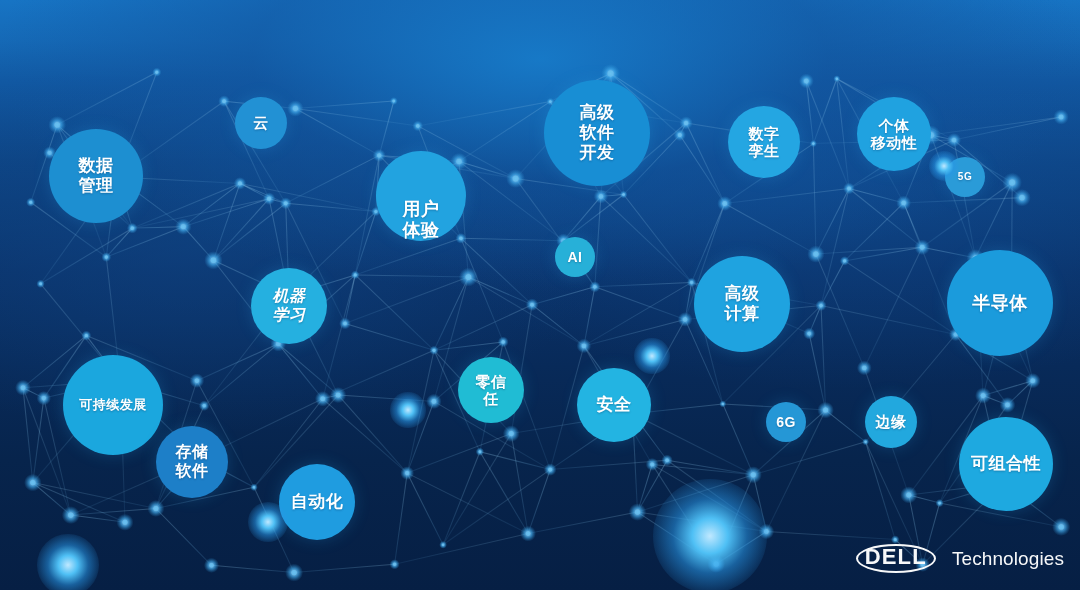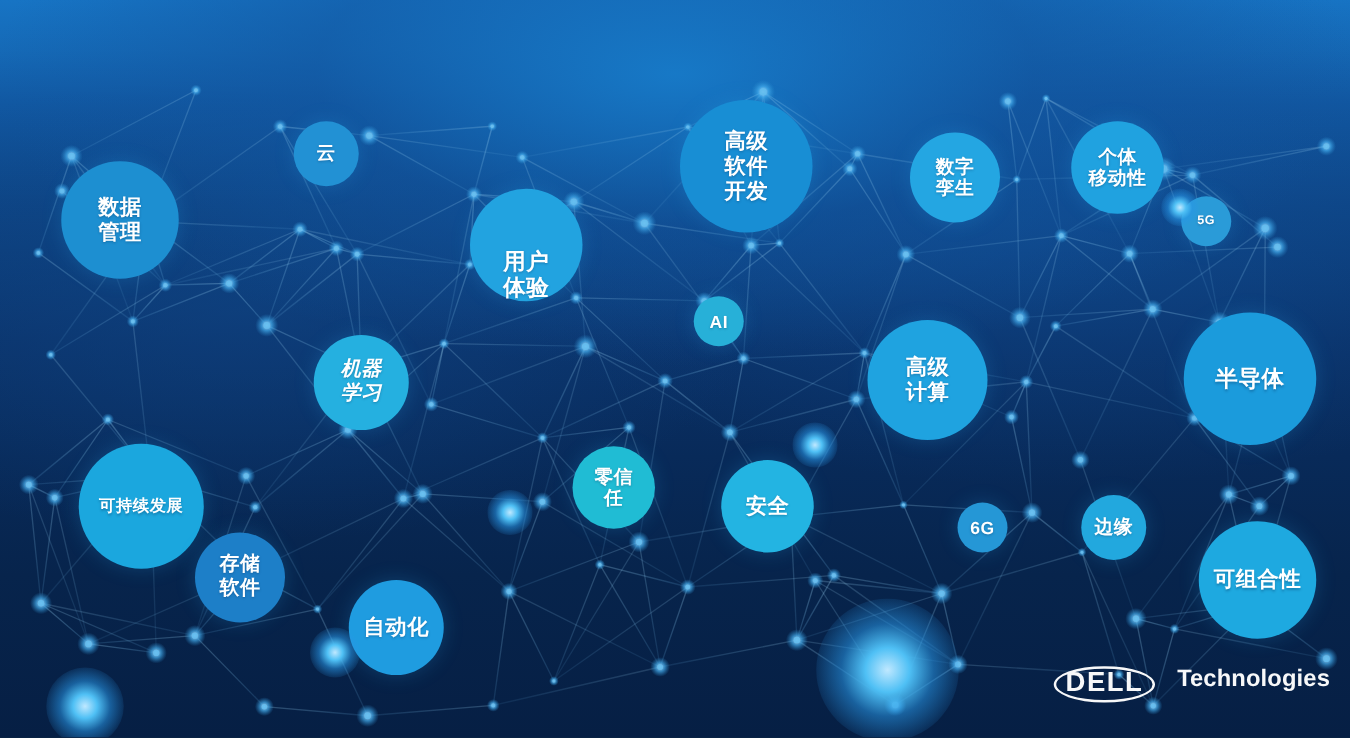--- a/index.html
+++ b/index.html
@@ -31,31 +31,31 @@
     position:absolute; border-radius:50%;
     display:flex; align-items:center; justify-content:center;
     text-align:center; color:#ffffff; font-weight:600;
     line-height:1.16; letter-spacing:0.5px;
     text-shadow:0 1px 2px rgba(0,30,70,0.30);
     box-shadow:0 0 16px rgba(40,170,235,0.22);
   }
   .bubble span { display:block; padding:0 2px; }
   
   .logo {
-    position:absolute; right:16px; bottom:28px;
-    display:flex; align-items:flex-start;
-    color:#ffffff; opacity:0.97;
+    position:absolute; right:16px; bottom:17px;
+    display:flex; align-items:center;
+    color:#ffffff; opacity:0.97;gap:12px;
   }
   .logo .dell {
     font-size:22px; font-weight:700; letter-spacing:1.2px;
     border:2px solid #ffffff; border-radius:50%/50%;
     padding:0px 7px 2px 7px; line-height:1.04;
     transform:skewX(0deg);
   }
-  .logo .tech { font-size:19px; font-weight:700; margin-left:18px; letter-spacing:0.1px; }
+  .logo .tech { font-size:19px; font-weight:400; margin-left:4px; letter-spacing:0.1px; }
   .glow-node {
     position:absolute; border-radius:50%;
     background:radial-gradient(circle, #bfe8ff 0%, #4fc0f5 22%, rgba(40,150,230,0.55) 46%, rgba(25,110,190,0.0) 78%);
     pointer-events:none;
   }
 </style>
 </head>
 <body>
 
 <div id="slide">

